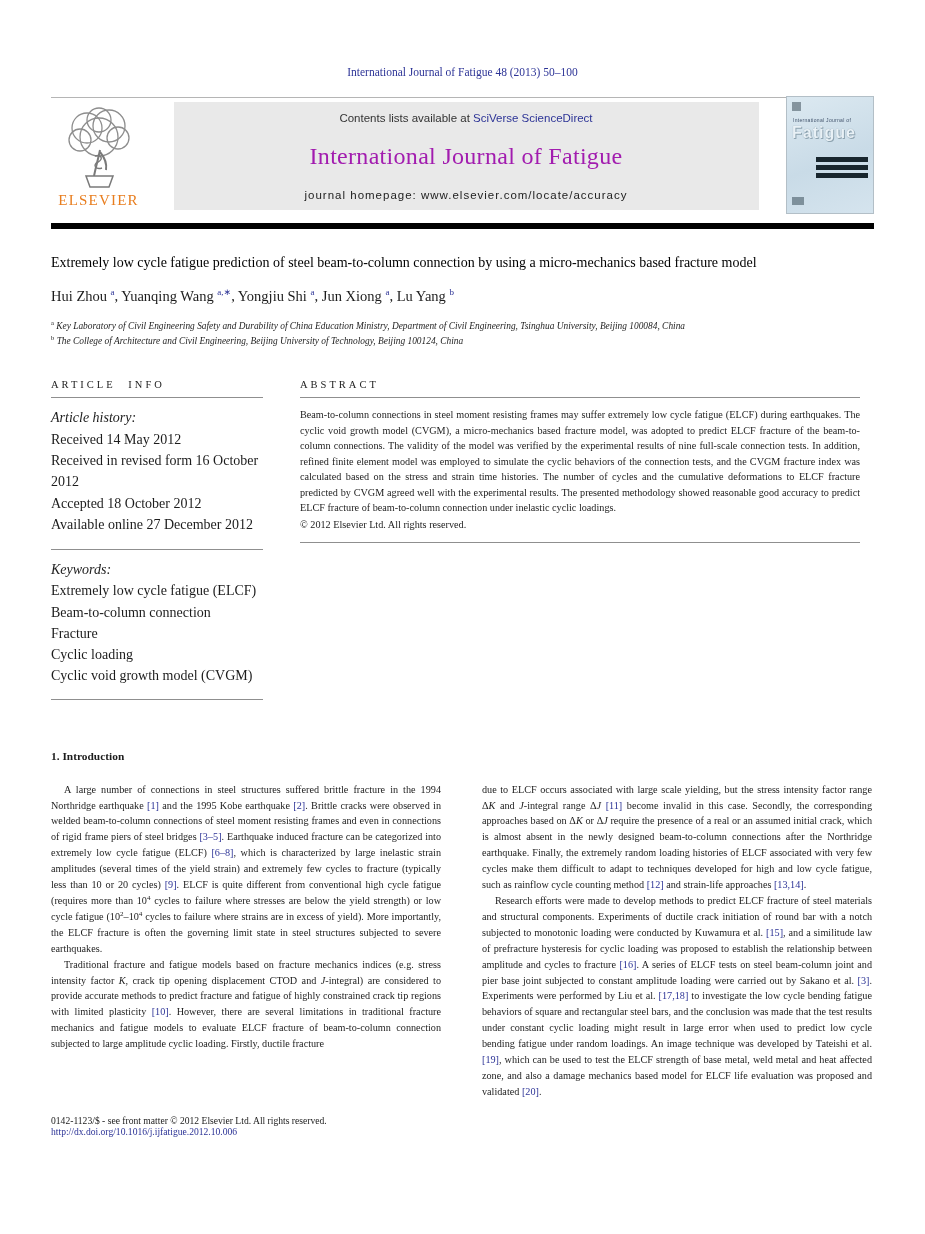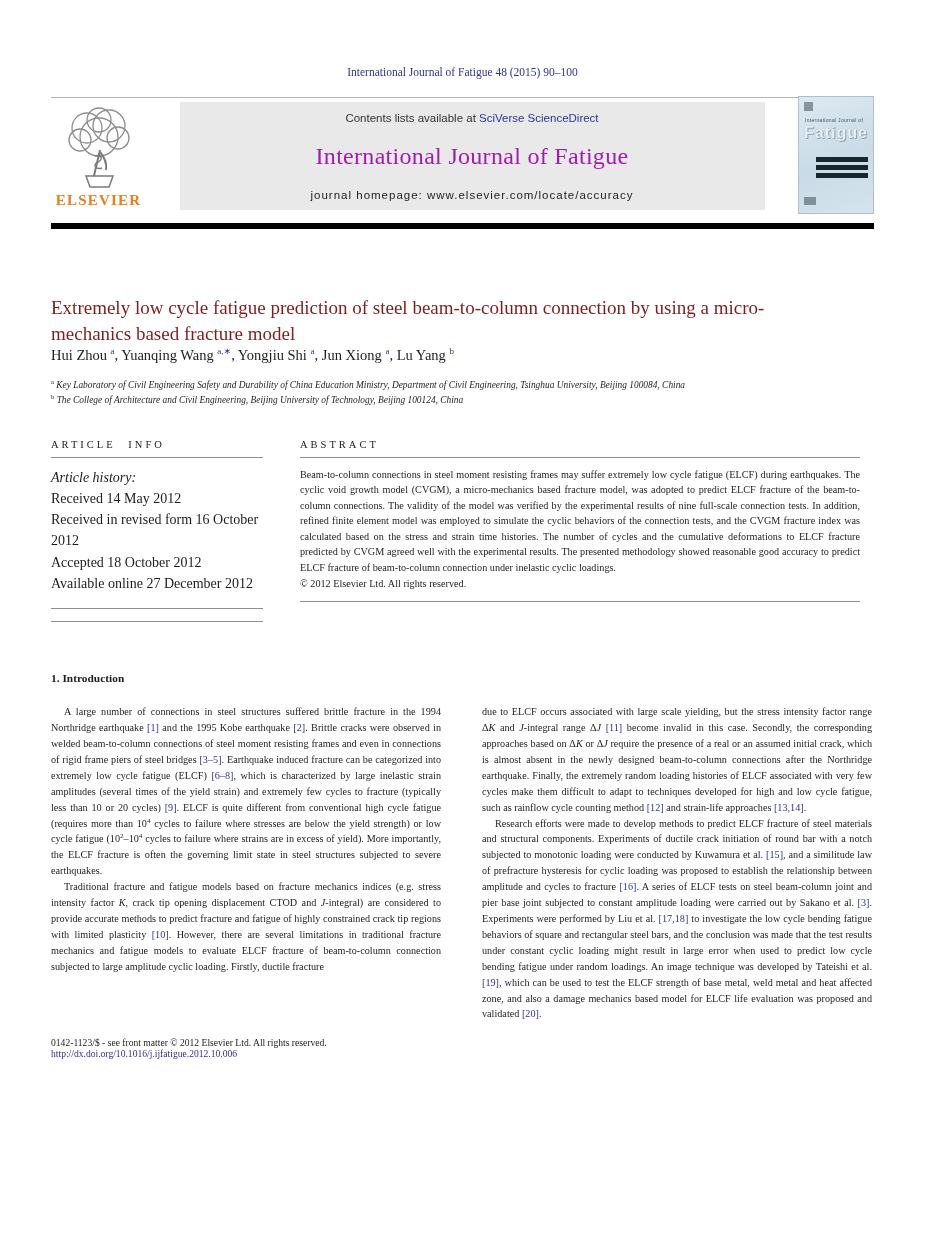--- a/index.html
+++ b/index.html
@@ -15,43 +15,43 @@
     -webkit-font-smoothing:antialiased;
   }
   .content{padding:0 51px;}
   
   .citation{padding-top:66px;text-align:center;font-size:11.5px;color:var(--navy);}
   
   .band{margin-top:19px;border-top:1px solid #b5b5b5;padding-top:4px;
         display:flex;justify-content:space-between;align-items:flex-start;height:112px;}
   .logo-block{width:95px;display:flex;flex-direction:column;align-items:center;padding-top:2px;}
   .logo-block svg{display:block;}
-  .elsevier-word{font-size:15px;color:var(--orange);letter-spacing:1.2px;margin-top:2px;font-family:"Liberation Serif",serif;font-weight:bold;}
+  .elsevier-word{font-size:15px;color:var(--orange);letter-spacing:1.2px;margin-top:2px;font-family:"Liberation Serif",serif;}
   .mast-box{background:#e9e9e9;width:585px;height:108px;text-align:center;
             display:flex;flex-direction:column;justify-content:space-between;padding:10px 0 9px;box-sizing:border-box;}
   .contents-line{font-family:"Liberation Sans",sans-serif;font-size:11.5px;color:#333;}
   .contents-line .seg-link{color:var(--navy);}
   .mast-title{font-size:24px;color:#a21caf;letter-spacing:0.3px;}
   .homepage-line{font-family:"Liberation Sans",sans-serif;font-size:11.5px;letter-spacing:1px;color:#222;}
   
-  .cover{width:76px;height:118px;margin-top:-6px;position:relative;border:1px solid #b3bfc7;
+  .cover{width:88px;height:118px;margin-top:-6px;position:relative;border:1px solid #b3bfc7;
          background:linear-gradient(160deg,#dcE9f1 0%,#c9dbe7 55%,#d5e4ee 100%);overflow:hidden;box-sizing:border-box;}
   .cover-minilogo{position:absolute;top:5px;left:5px;width:9px;height:9px;background:#6f7f8a;opacity:.8;}
   .cover-title-top{position:absolute;top:20px;left:6px;font-family:"Liberation Sans",sans-serif;
                    font-size:5px;color:#41526b;letter-spacing:.3px;}
   .cover-title-main{position:absolute;top:27px;left:5px;font-family:"Liberation Sans",sans-serif;
                     font-weight:bold;font-size:16px;letter-spacing:1px;color:#e9f1f6;
                     text-shadow:0 0 1px #7d93a2, 1px 1px 0 #90a5b2;}
   .cover-bars{position:absolute;right:5px;top:60px;display:flex;flex-direction:column;gap:3px;align-items:flex-end;}
   .cover-bar{width:52px;height:5px;background:#18262e;}
   .cover-sdmark{position:absolute;left:5px;bottom:8px;width:12px;height:8px;background:#5b6d79;opacity:.7;}
   .thick-bar{height:6px;background:#000;margin-top:9px;}
   
-  .article-title{margin-top:66px;font-size:19px;line-height:1.38;color:#7f1d1d;max-width:790px;}
-  .authors{margin-top:0;font-size:14.5px;}
+  .article-title{margin-top:24px;font-size:14px;line-height:1.38;color:#000000;max-width:790px;}
+  .authors{margin-top:16px;font-size:14.5px;}
   .affils{margin-top:14px;font-size:9.4px;line-height:1.55;}
   .affils .aff-text{font-style:italic;}
   
   .info-grid{display:grid;grid-template-columns:212px 560px;column-gap:37px;margin-top:31px;}
   .col-head{font-size:10.5px;letter-spacing:3px;word-spacing:7px;color:#222;}
   .rule{border:none;border-top:1px solid var(--rule);margin:7px 0 9px;}
   .history,.keywords{font-size:14px;line-height:1.52;}
   .block-label{font-style:italic;}
   .abstract-text{font-size:10.2px;line-height:1.52;text-align:justify;}
   .copyright{font-size:10.2px;margin-top:3px;}
@@ -72,21 +72,21 @@
   .fn-line1{padding-left:7px;}
   .fn-line2{padding-left:14px;}
   .issn-line{margin-top:15px;font-size:9.6px;}
   .doi-line{font-size:9.6px;color:var(--navy);}
 </style>
 </head>
 <body>
 
 <div class="content">
 
-  <div class="citation">International Journal of Fatigue 48 (2015) 90–100</div>
+  <div class="citation">International Journal of Fatigue 48 (2013) 50–100</div>
 
   <div class="band">
 
     <div class="logo-block">
       <span>
         <svg width="88" height="86" viewBox="0 0 88 86">
           <g fill="none" stroke="#8d8d8d" stroke-width="1.3">
             <circle cx="32" cy="24" r="15"></circle>
             <circle cx="54" cy="22" r="16"></circle>
             <circle cx="44" cy="33" r="19"></circle>
@@ -141,20 +141,28 @@
       <div class="col-head">ARTICLE INFO</div>
       <hr class="rule">
       <div class="history">
         <div class="block-label">Article history:</div>
         <div>Received 14 May 2012</div>
         <div>Received in revised form 16 October 2012</div>
         <div>Accepted 18 October 2012</div>
         <div>Available online 27 December 2012</div>
       </div>
       <hr class="rule" style="margin-top:14px;">
+      <div class="keywords">
+        <div class="block-label">Keywords:</div>
+        <div>Extremely low cycle fatigue (ELCF)</div>
+        <div>Beam-to-column connection</div>
+        <div>Fracture</div>
+        <div>Cyclic loading</div>
+        <div>Cyclic void growth model (CVGM)</div>
+      </div>
       <hr class="rule-bottom">
     </div>
 
     <div>
       <div class="col-head">ABSTRACT</div>
       <hr class="rule">
       <div class="abstract-text">Beam-to-column connections in steel moment resisting frames may suffer extremely low cycle fatigue (ELCF) during earthquakes. The cyclic void growth model (CVGM), a micro-mechanics based fracture model, was adopted to predict ELCF fracture of the beam-to-column connections. The validity of the model was verified by the experimental results of nine full-scale connection tests. In addition, refined finite element model was employed to simulate the cyclic behaviors of the connection tests, and the CVGM fracture index was calculated based on the stress and strain time histories. The number of cycles and the cumulative deformations to ELCF fracture predicted by CVGM agreed well with the experimental results. The presented methodology showed reasonable good accuracy to predict ELCF fracture of beam-to-column connection under inelastic cyclic loadings.</div>
       <div class="copyright">© 2012 Elsevier Ltd. All rights reserved.</div>
       <hr class="rule-bottom">
     </div>

